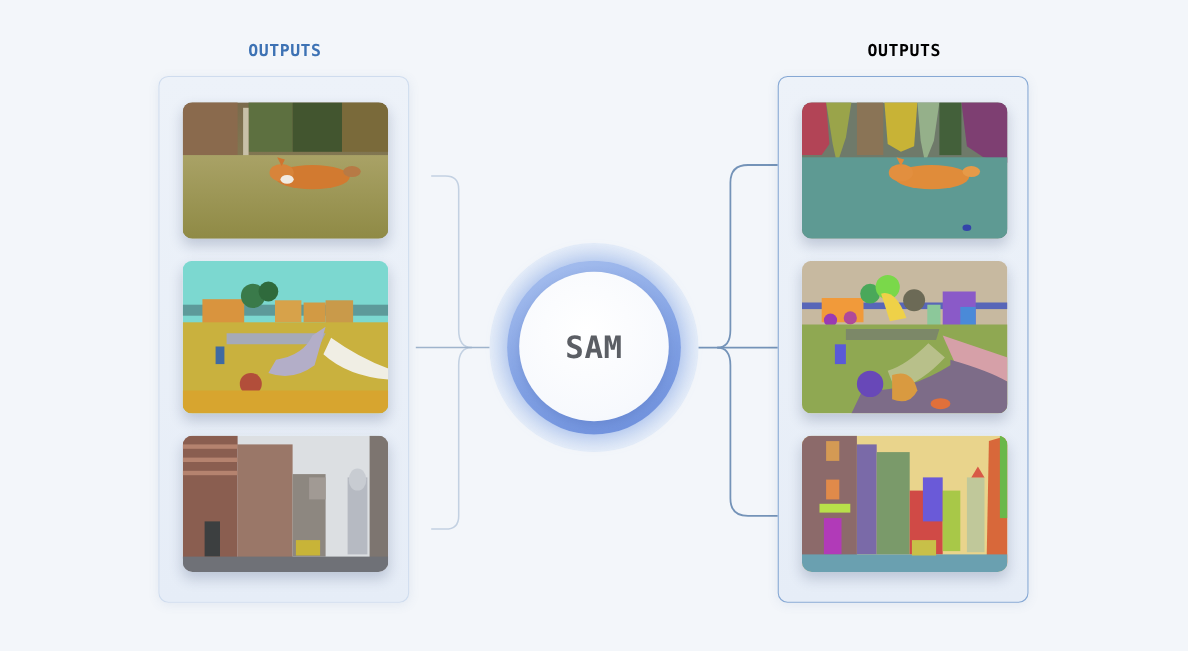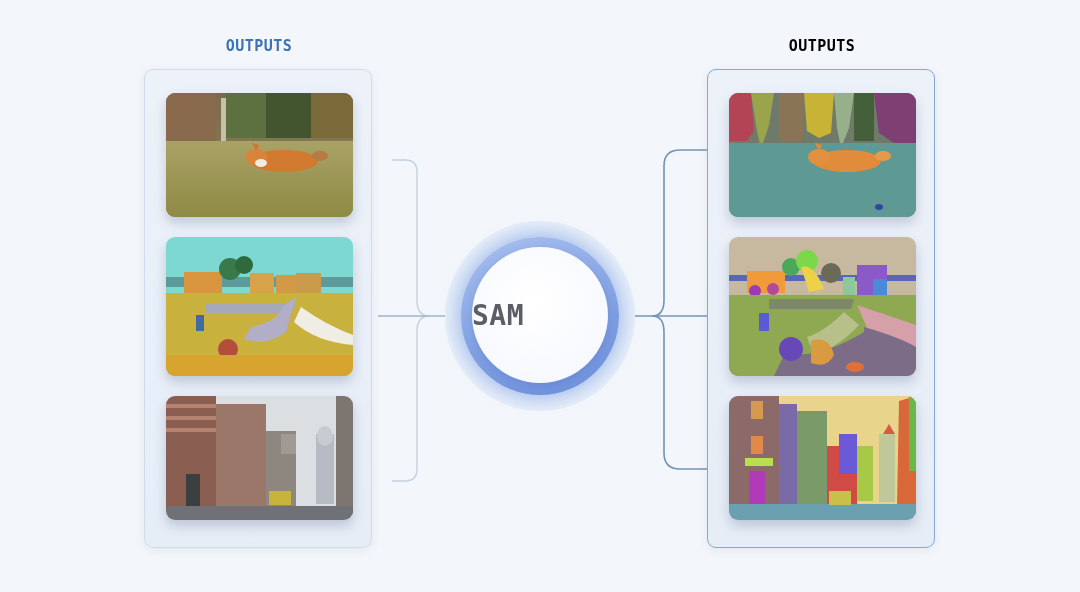--- a/index.html
+++ b/index.html
@@ -46,21 +46,21 @@
   .sam-ring {
     position: absolute; left: 461px; top: 237px; width: 158px; height: 158px;
     border-radius: 50%;
     background: linear-gradient(160deg, #a9c1ef 0%, #7f9fe3 60%, #6d8fdc 100%);
     box-shadow: 0 0 18px rgba(120,155,225,0.45);
   }
   .sam-core {
     position: absolute; left: 472px; top: 247px; width: 136px; height: 136px;
     border-radius: 50%;
     background: radial-gradient(circle at 45% 40%, #ffffff 0%, #f7f9fd 70%, #eef2fa 100%);
-    display: flex; align-items: center; 
+    display: flex; align-items: center; justify-content: center;
     box-shadow: 0 3px 8px rgba(70,100,170,0.25);
   }
   .sam-label {
     font-family: "DejaVu Sans Mono", monospace; font-weight: bold;
     font-size: 28px; color: #5b5e64; letter-spacing: 0.5px;
   }
 </style>
 </head>
 <body>
 

